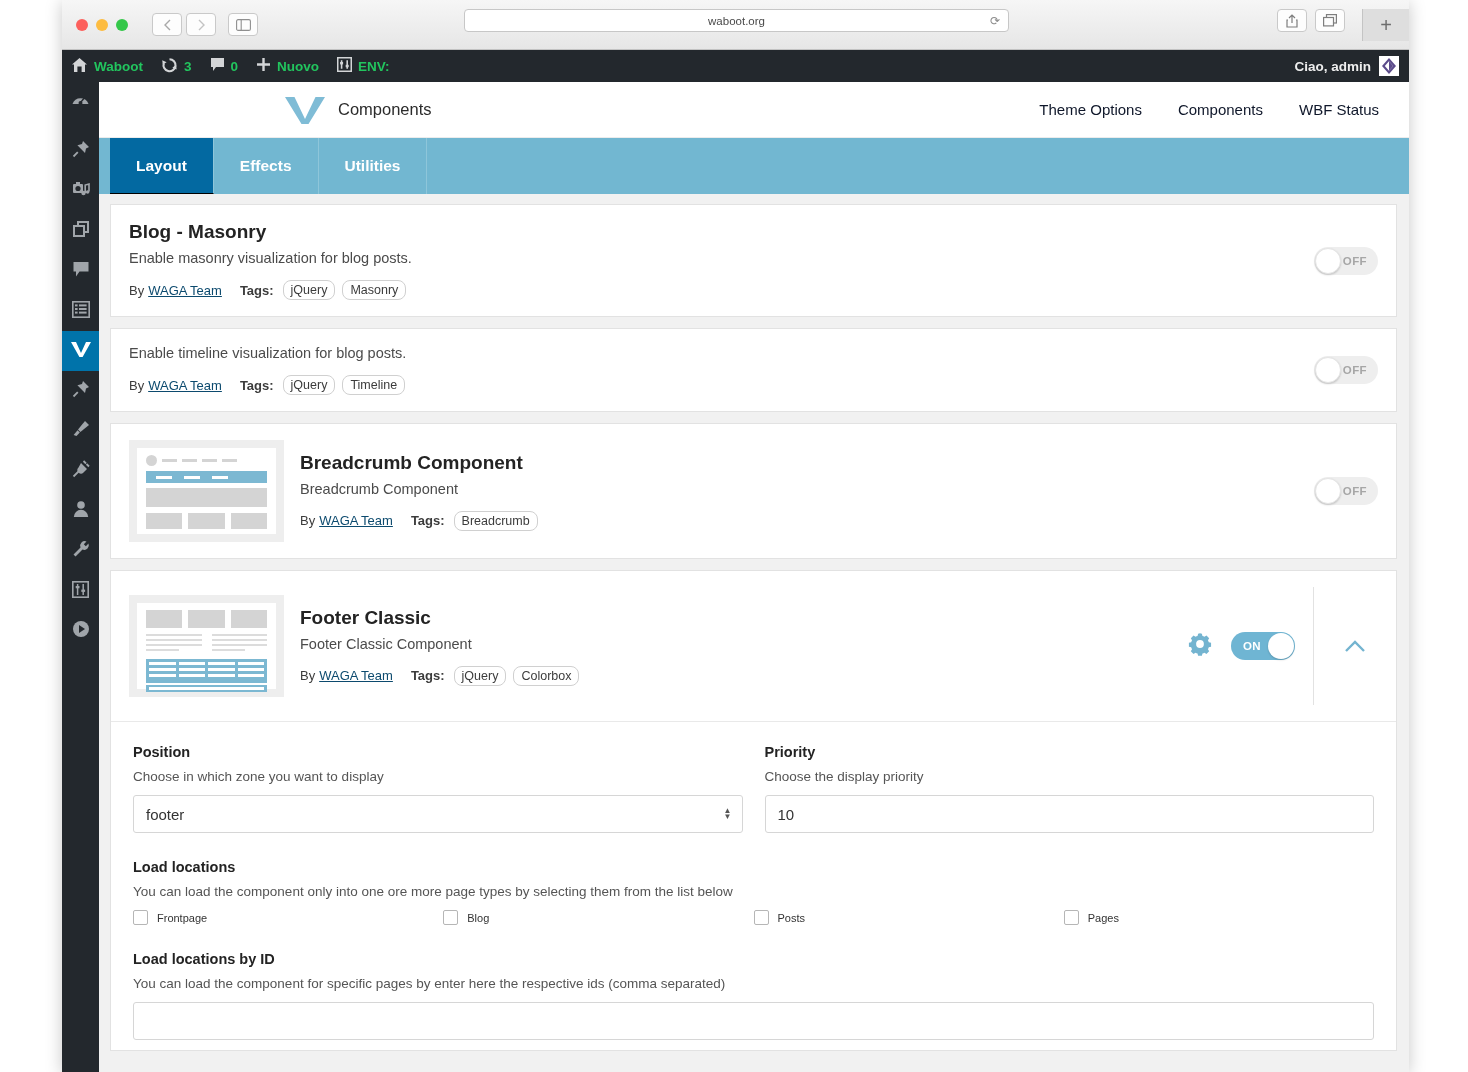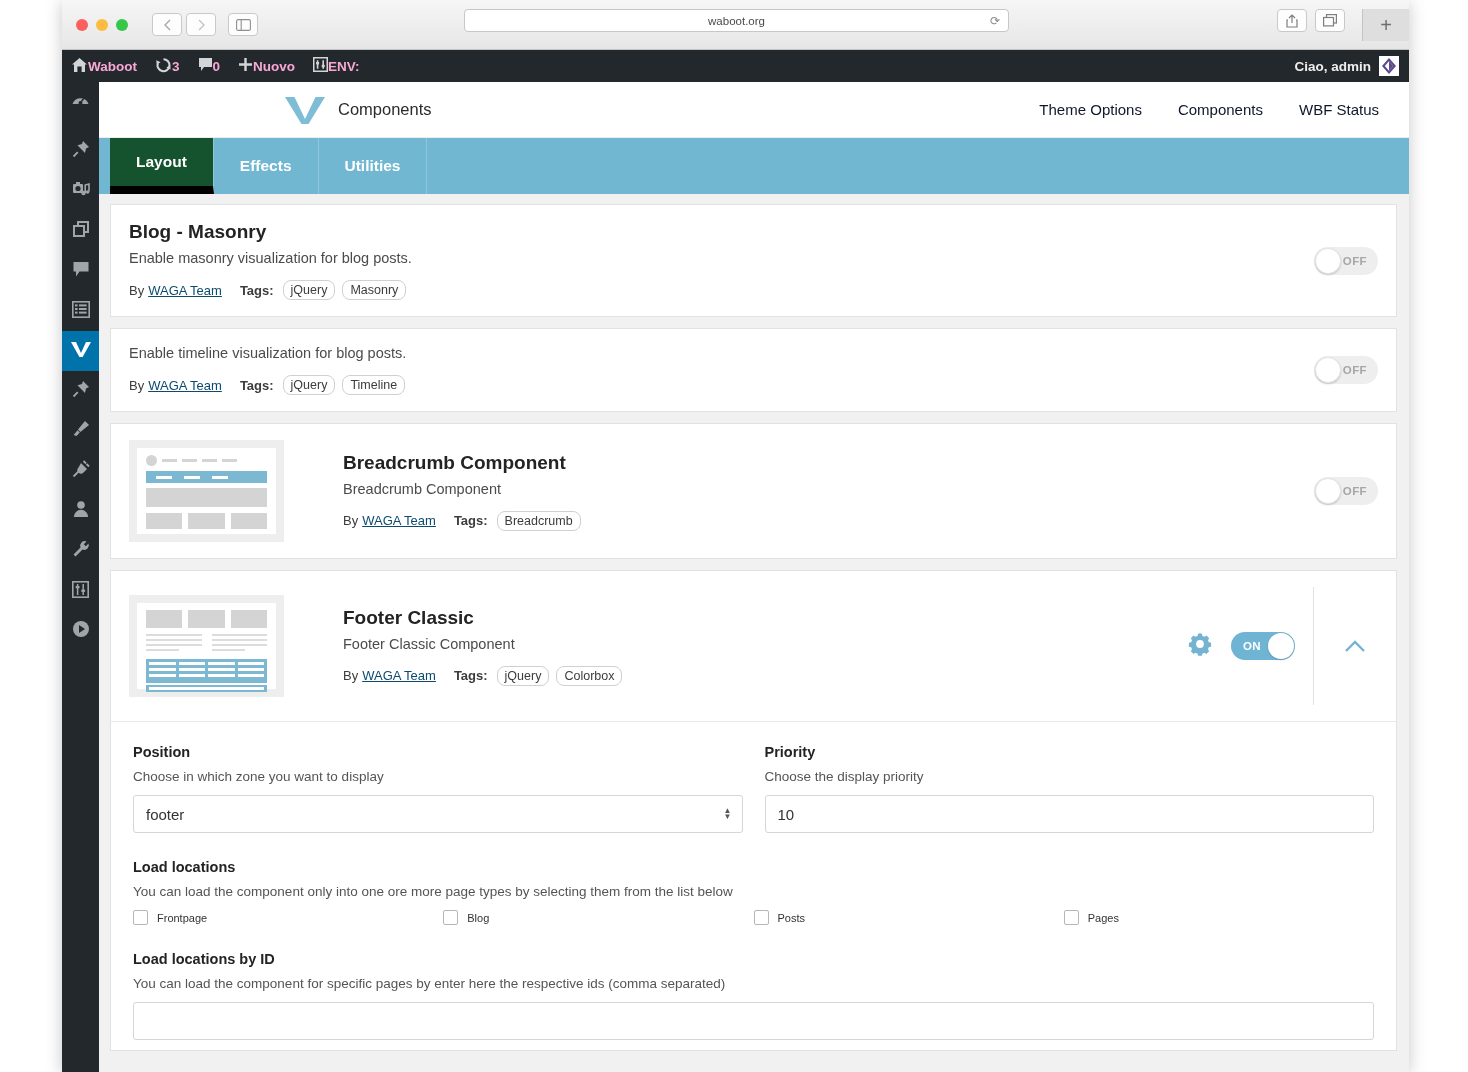--- a/index.html
+++ b/index.html
@@ -50,21 +50,21 @@
     background: #dedede; border-left: 1px solid #c4c4c4;
     display: flex; align-items: center; justify-content: center;
     color: #6d6d6d; font-size: 20px; font-weight: 300;
   }
 
   
   .adminbar {
     position: relative; height: 32px; background: #23282d;
     display: flex; align-items: center; color: #eee; font-size: 13px;
   }
-  .ab-item { display: flex; align-items: center; padding: 16px 9px; height: 32px; color: #f9a8d4; }
+  .ab-item { display: flex; align-items: center; gap: 6px; padding: 16px 9px; height: 32px; color: #22c55e; }
   .ab-item .lbl { font-weight: bold; font-size: 13.5px; }
   .ab-right { position: absolute; right: 10px; display: flex; align-items: center; gap: 8px; }
   .ab-right .hello { font-size: 13.5px; font-weight: bold; color: #eee; }
   .avatar {
     width: 20px; height: 20px; background: #fff;
     display: flex; align-items: center; justify-content: center;
   }
 
   
   .wpbody { position: relative; height: 999px; background: #fff; }
@@ -102,30 +102,30 @@
 
   .tabs {
     height: 56px; background: #72b7d1; display: flex; align-items: stretch;
     padding-left: 11px;
   }
   .tab {
     display: flex; align-items: center; padding: 0 26px;
     color: #fff; font-size: 15.5px; font-weight: bold;
     border-right: 1px solid #8ec6da;
   }
-  .tab.active { background: #14532d; border-bottom: 8px solid #000000; }
+  .tab.active { background: #0369a1; border-bottom: 1px solid #000000; }
 
   .content { padding: 10px 12px 0 11px; height: 887px; overflow: hidden; }
 
   
   .card {
     background: #fff; border: 1px solid #e2e2e2;
     margin-bottom: 11px; position: relative;
   }
-  .card-body { display: flex; align-items: center; padding: 16px 18px; gap: 43px; }
+  .card-body { display: flex; align-items: center; padding: 16px 18px; }
   .thumb {
     width: 155px; height: 102px; background: #eeeeee; flex: none;
     padding: 8px; margin-right: 16px;
   }
   .thumb-inner { width: 100%; height: 100%; background: #fff; padding: 7px 9px; }
   .t-row { display: flex; align-items: center; gap: 5px; }
   .t-circle { width: 11px; height: 11px; border-radius: 50%; background: #d4d4d4; }
   .t-dash { height: 3px; background: #d4d4d4; width: 15px; }
   .t-bluebar {
     background: #7cb8d2; height: 12px; margin-top: 5px;

